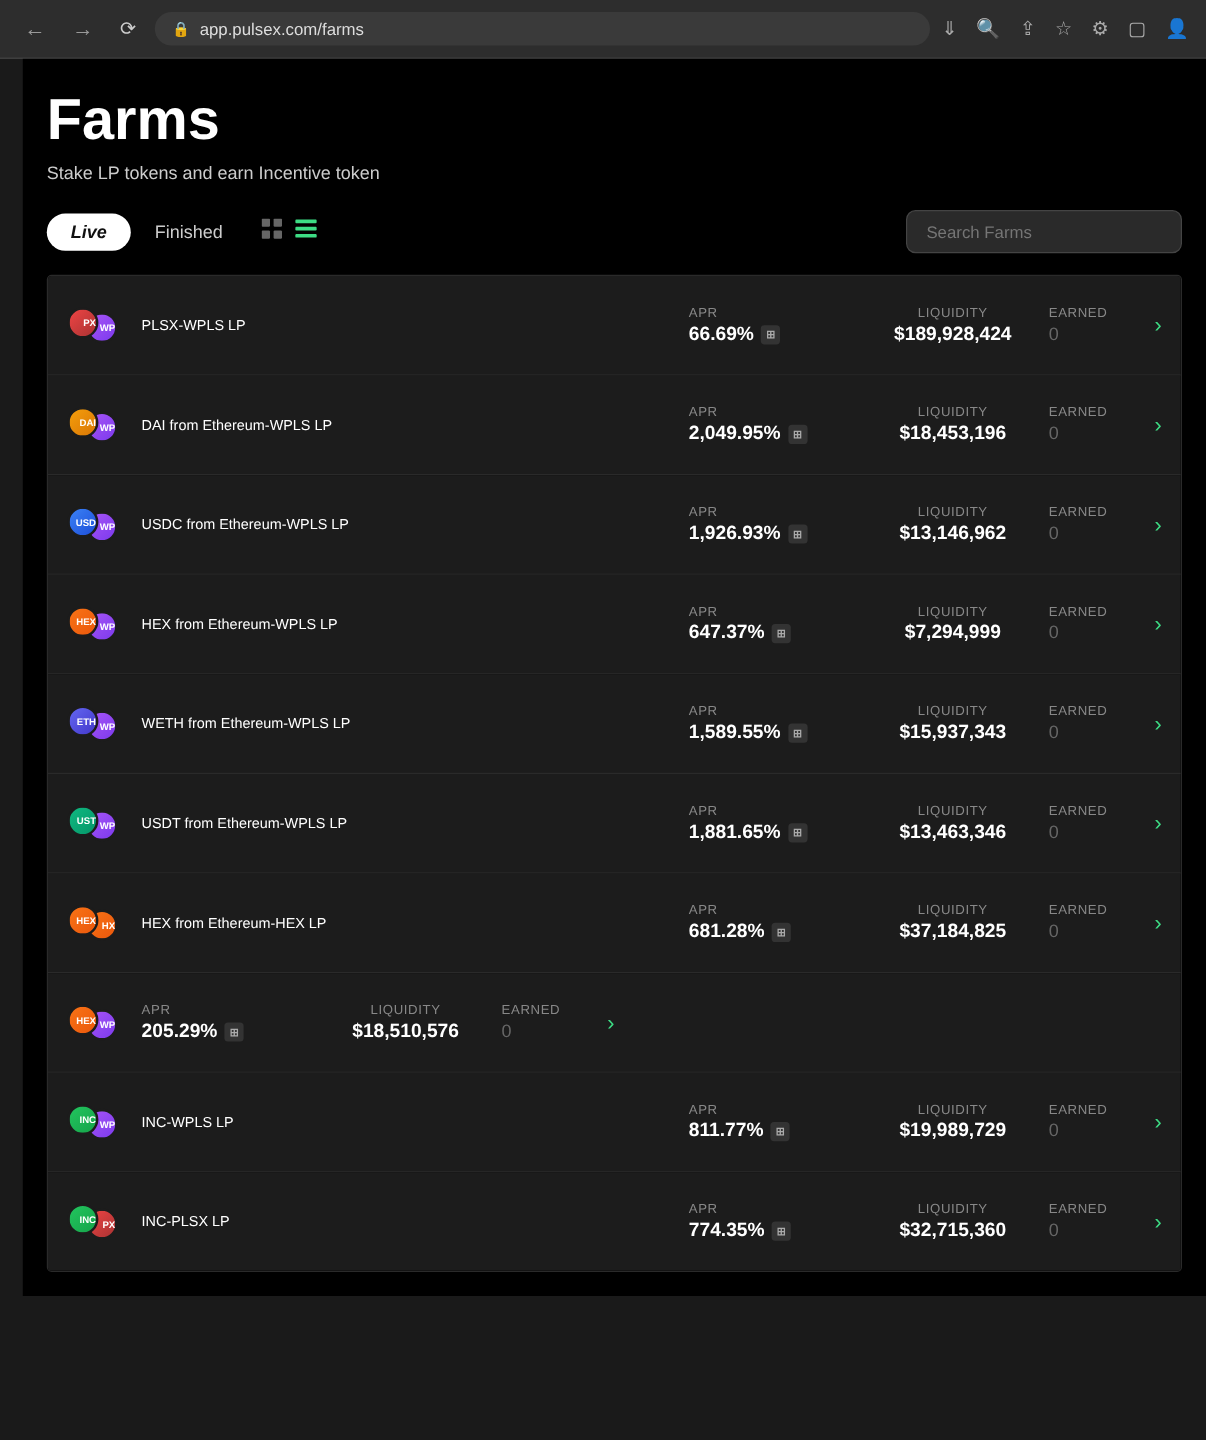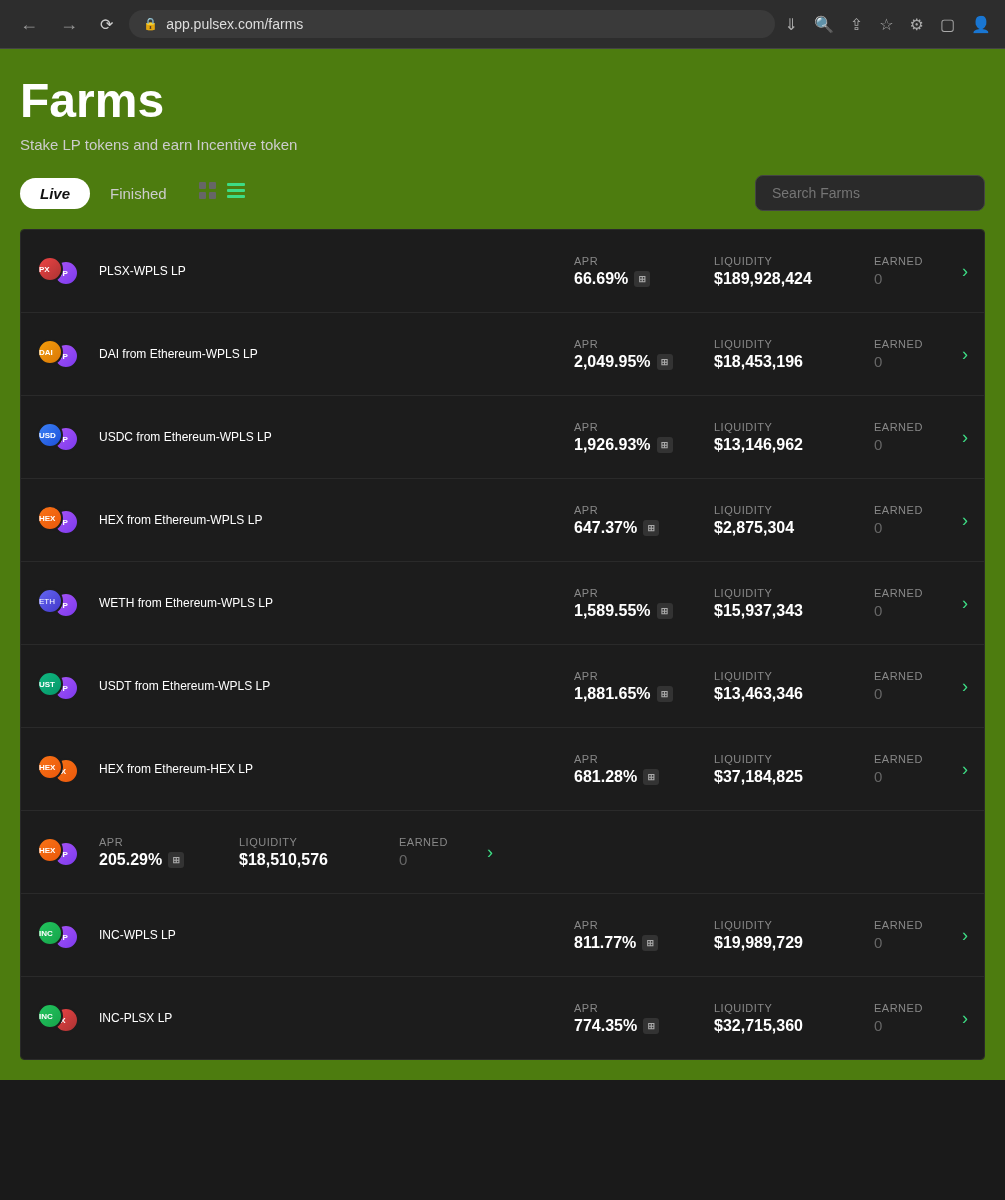--- a/index.html
+++ b/index.html
@@ -51,22 +51,23 @@
     .browser-icons {
       display: flex;
       gap: 16px;
       color: #aaa;
       font-size: 16px;
     }
     .browser-icons span { cursor: pointer; }
 
     
     .main {
-      background: #4d7c0f;
+      background: #000000;
       padding: 24px 20px 20px 20px;
+      margin-left: 19px;
     }
 
     .page-title {
       font-size: 48px;
       font-weight: 800;
       color: #fff;
       margin-bottom: 8px;
     }
     .page-subtitle {
       font-size: 15px;
@@ -164,21 +165,21 @@
       width: 46px;
       height: 30px;
     }
     .token-circle {
       width: 26px;
       height: 26px;
       border-radius: 50%;
       position: absolute;
       display: flex;
       align-items: center;
-      justify-content: flex-start;
+      justify-content: flex-end;
       font-size: 11px;
       font-weight: bold;
       border: 2px solid #1c1c1c;
     }
     .token-a { left: 0; top: 0; z-index: 2; }
     .token-b { left: 16px; top: 4px; z-index: 1; }
 
     .farm-name {
       font-size: 12px;
       font-weight: 400;
@@ -213,20 +214,21 @@
       border-radius: 3px;
       display: inline-flex;
       align-items: center;
       justify-content: center;
       font-size: 9px;
       color: #aaa;
     }
 
     .farm-liquidity {
       min-width: 160px;
+      align-items: center;
     }
 
     .farm-earned {
       min-width: 80px;
     }
     .earned-value {
       font-size: 15px;
       color: #666;
     }
 
@@ -389,33 +391,33 @@
     <div class="farm-name">HEX from Ethereum-WPLS LP</div>
     <div class="farm-stat">
       <div class="stat-label">APR</div>
       <div class="stat-value">
         647.37%
         <span class="stat-icon">⊞</span>
       </div>
     </div>
     <div class="farm-stat farm-liquidity">
       <div class="stat-label">Liquidity</div>
-      <div class="stat-value">$2,875,304</div>
+      <div class="stat-value">$7,294,999</div>
     </div>
     <div class="farm-stat farm-earned">
       <div class="stat-label">Earned</div>
       <div class="earned-value">0</div>
     </div>
     <span class="chevron">›</span>
   </div>
       <div class="farm-row">
     <div class="farm-icon">
       <div class="token-pair">
         <div class="token-circle token-a" style="background:linear-gradient(135deg, #6366f1, #4338ca);">
-          <span style="font-size:8px;color:#fff;font-weight:400;">ETH</span>
+          <span style="font-size:8px;color:#fff;font-weight:700;">ETH</span>
         </div>
         <div class="token-circle token-b" style="background:linear-gradient(135deg, #a855f7, #7c3aed);">
           <span style="font-size:8px;color:#fff;font-weight:700;">WP</span>
         </div>
       </div>
     </div>
     <div class="farm-name">WETH from Ethereum-WPLS LP</div>
     <div class="farm-stat">
       <div class="stat-label">APR</div>
       <div class="stat-value">

